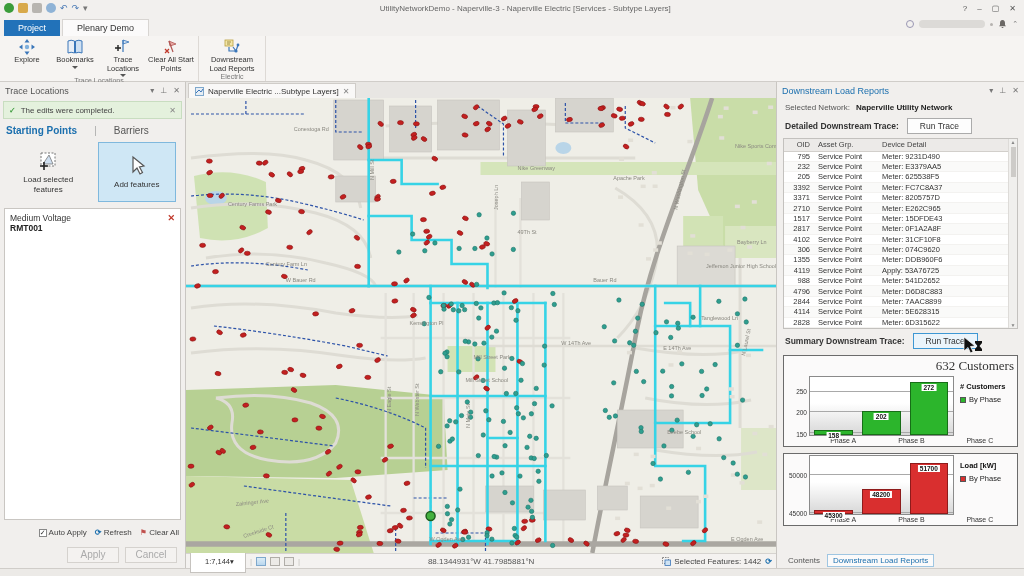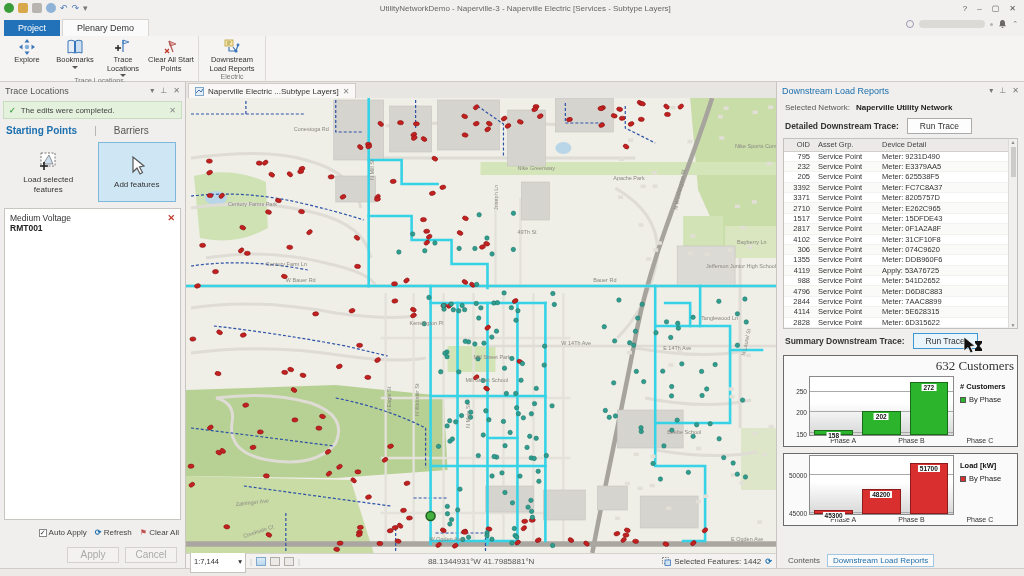--- a/index.html
+++ b/index.html
@@ -64,21 +64,21 @@
   .gbtn { width:52px; height:16px; background:#f4f2f0; border:1px solid #d5d2ce; color:#aaa; font-size:10px; text-align:center; line-height:14px; }
 
   
   .maparea { flex:1; display:flex; flex-direction:column; border-right:1px solid #c9c6c2; min-width:0; }
   .maptabs { height:16px; background:#e8e6e3; display:flex; align-items:flex-end; padding-left:2px; }
   .maptab { background:#f9f8f7; border:1px solid #cfccc8; border-bottom:none; font-size:8px; color:#333; display:flex; align-items:center; gap:4px; padding:1px 6px; height:15px; }
   .maptab .tmx { color:#888; }
   .mapcanvas { flex:1; position:relative; background:#efeee7; }
   .mapcanvas svg { display:block; width:100%; height:100%; }
   .mapstatus { height:15px; background:#f4f2f0; border-top:1px solid #d6d3cf; display:flex; align-items:center; font-size:8px; color:#555; padding:0 4px; gap:4px; }
-  .scalebox { width:56px; height:24px; background:#fff; border:1px solid #c6c3bf; font-size:7.5px; display:flex; align-items:center; padding:0 3px; color:#333; }
+  .scalebox { width:56px; height:24px; background:#fff; border:1px solid #c6c3bf; font-size:7.5px; display:flex; align-items:center; padding:0 14px; color:#333; }
   .scalebox .sc-caret { margin-left:auto; }
   .mini-ic { width:10px; height:9px; border:1px solid #7fa8cc; background:linear-gradient(#dcecf7,#b9d7ee); }
   .mini-ic.plain { border-color:#b0ada8; background:#eceae7; }
   .coords { flex:1; text-align:center; color:#555; }
   .selcount { display:flex; align-items:center; gap:3px; color:#444; }
   .refresh-sm { color:#1b6fae; font-weight:bold; }
 
   
   .rpanel { width:247px; background:#f1efed; display:flex; flex-direction:column; position:relative; }
   .rpanel .phead .ptitle { color:#1b6fae; }

